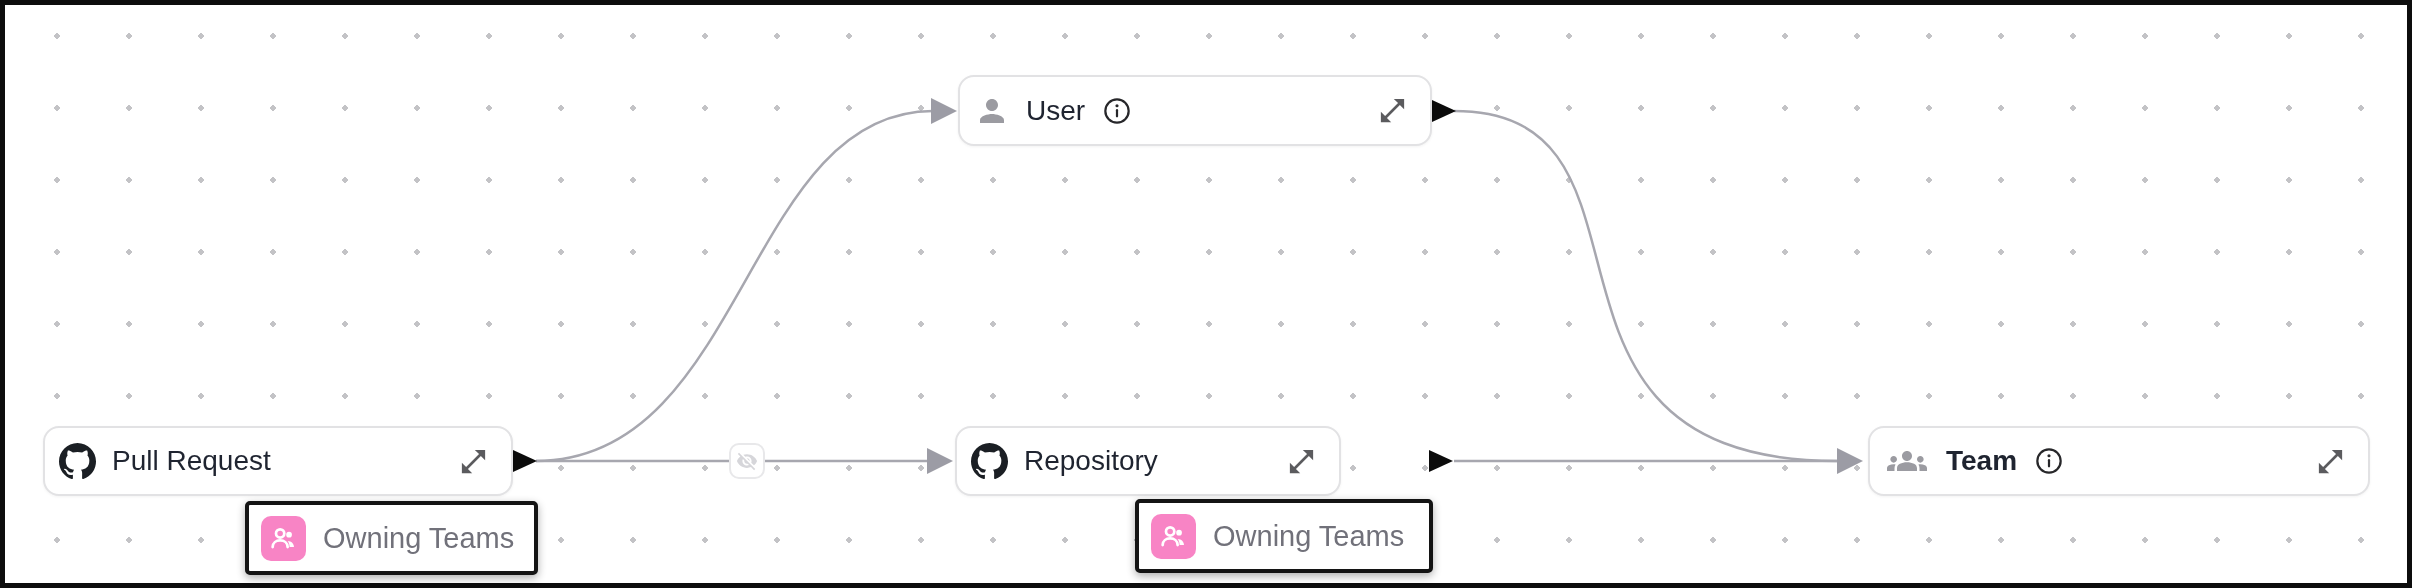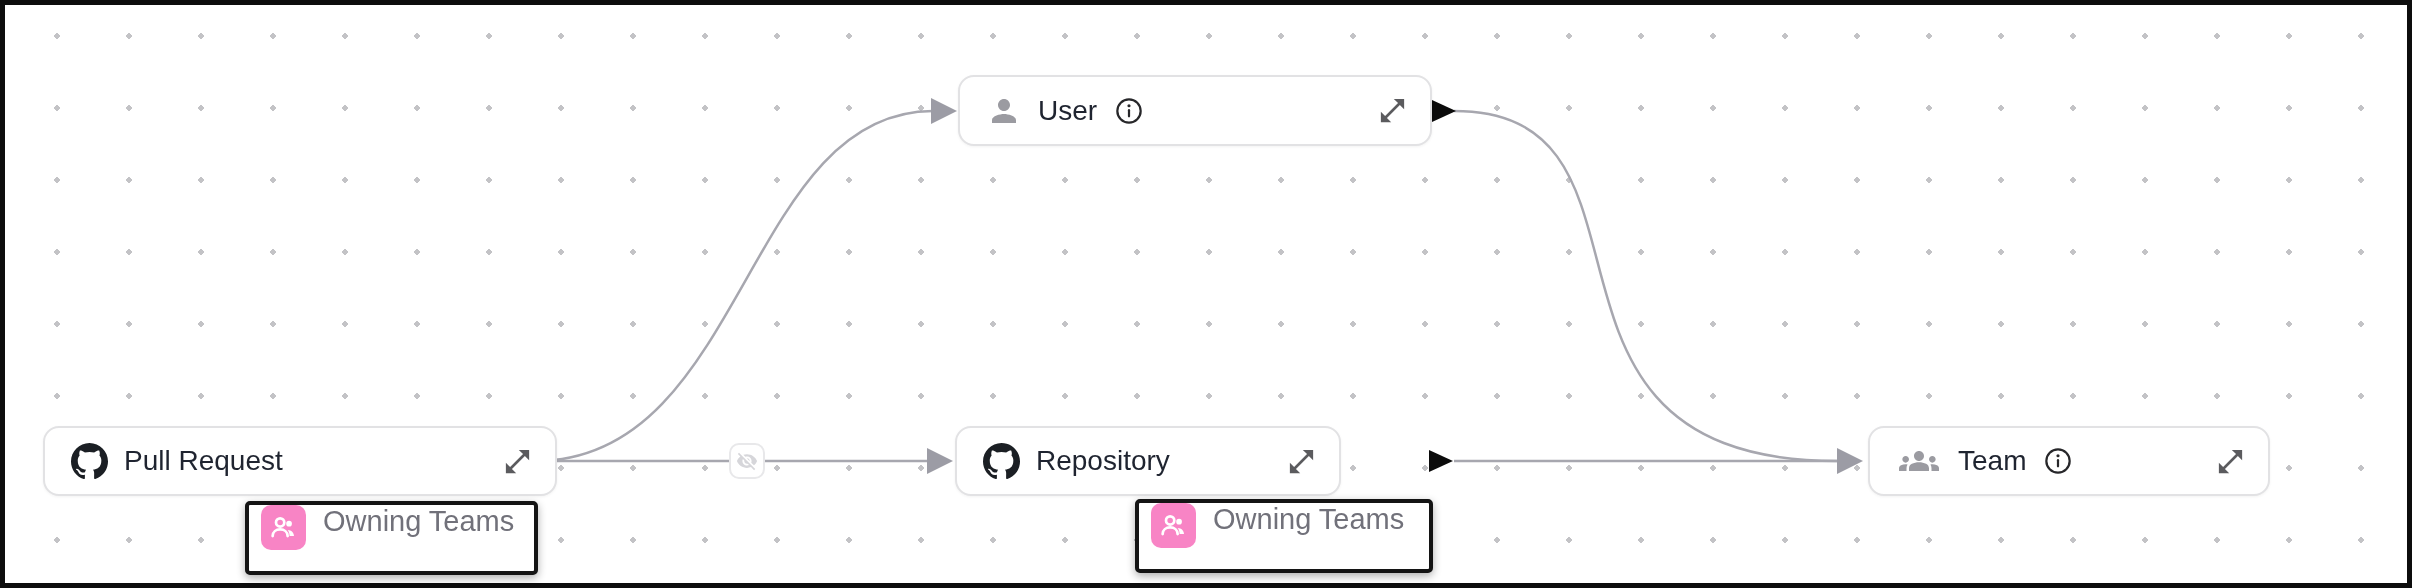--- a/index.html
+++ b/index.html
@@ -12,34 +12,34 @@
     position:absolute;inset:0;box-sizing:border-box;
     border:5px solid #0d0d0d;background:#ffffff;
     background-image:radial-gradient(circle,#c3c3c6 2.6px,transparent 2.9px);
     background-size:72px 72px;background-position:16px -5px;
   }
   .edges{position:absolute;left:0;top:0;width:2412px;height:588px;pointer-events:none;}
   
   .node{
     position:absolute;box-sizing:border-box;height:70px;background:#ffffff;
     border:2px solid #e2e2e4;border-radius:16px;display:flex;align-items:center;
-    padding:0 22px 0 26px;gap:16px;box-shadow:0 1px 3px rgba(0,0,0,0.05);
+    padding:0 22px 0 14px;gap:16px;box-shadow:0 1px 3px rgba(0,0,0,0.05);
   }
   .node-label{font-size:28px;color:#1f2430;white-space:nowrap;}
   .node-icon{display:flex;align-items:center;justify-content:center;flex:0 0 auto;}
   .info{margin-left:2px;display:flex;align-items:center;}
   .expand{margin-left:auto;display:flex;align-items:center;}
-  #node-pull-request{left:38px;top:421px;width:514px;justify-content:flex-end;}
+  #node-pull-request{left:38px;top:421px;width:470px;justify-content:flex-end;}
   #node-user{left:953px;top:70px;width:474px;height:71px;}
   #node-repository{left:950px;top:421px;width:386px;}
-  #node-team{left:1863px;top:421px;width:402px;}
+  #node-team{left:1863px;top:421px;width:502px;font-weight:bold;}
   
   .badge{
     position:absolute;box-sizing:border-box;height:74px;background:#ffffff;
-    border:4px solid #141414;border-radius:5px;display:flex;align-items:flex-start;
+    border:4px solid #141414;border-radius:5px;display:flex;align-items:center;
     gap:17px;padding:0 32px 0 12px;box-shadow:0 3px 9px rgba(0,0,0,0.32);
   }
   #badge-pr{left:240px;top:496px;width:293px;}
   #badge-repo{left:1130px;top:494px;width:298px;}
   .badge-icon{
     width:45px;height:45px;border-radius:10px;background:#f884c5;
     display:flex;align-items:center;justify-content:center;flex:0 0 auto;
   }
   .badge-label{font-size:29px;color:#71717a;white-space:nowrap;}
   

